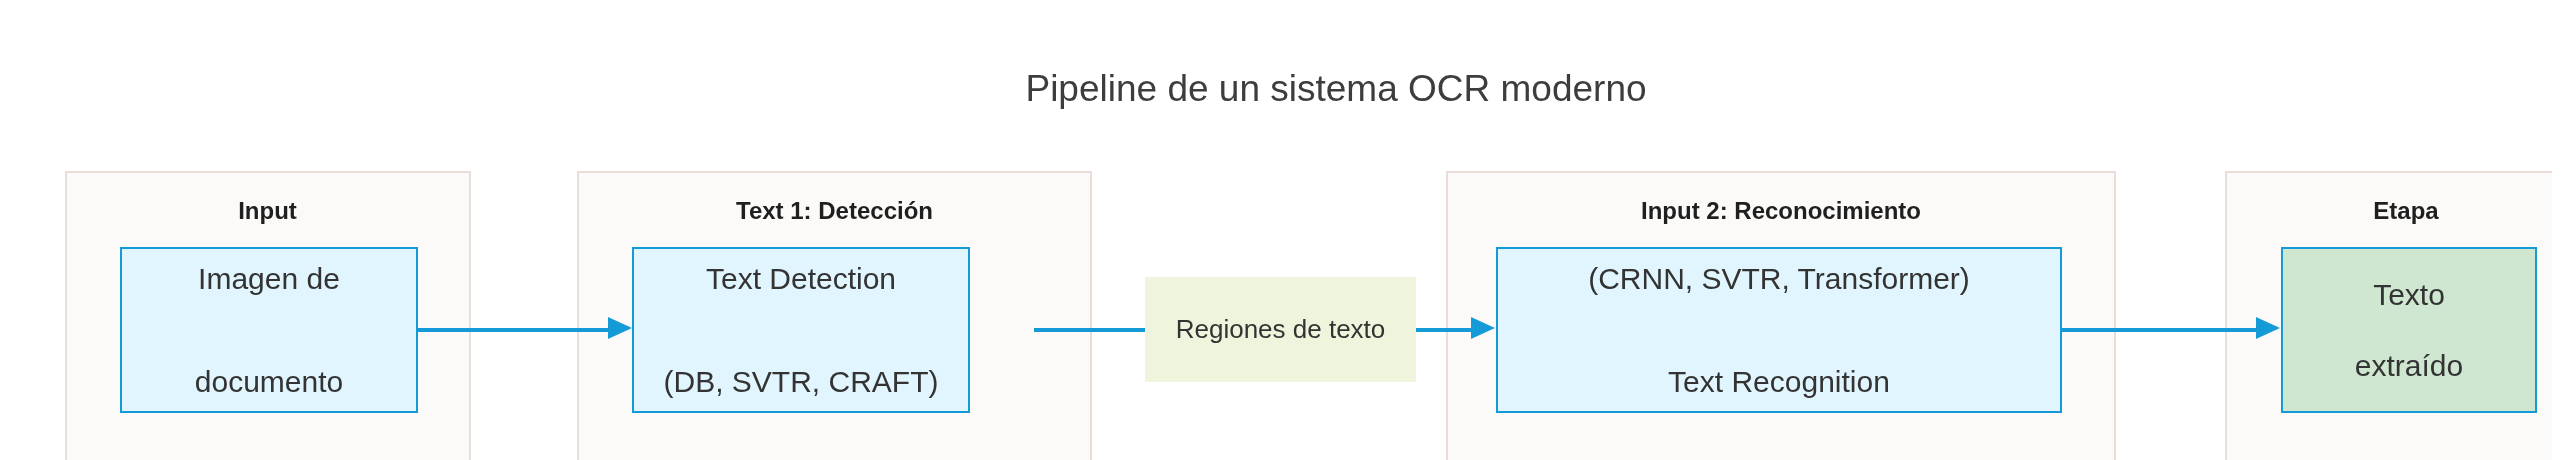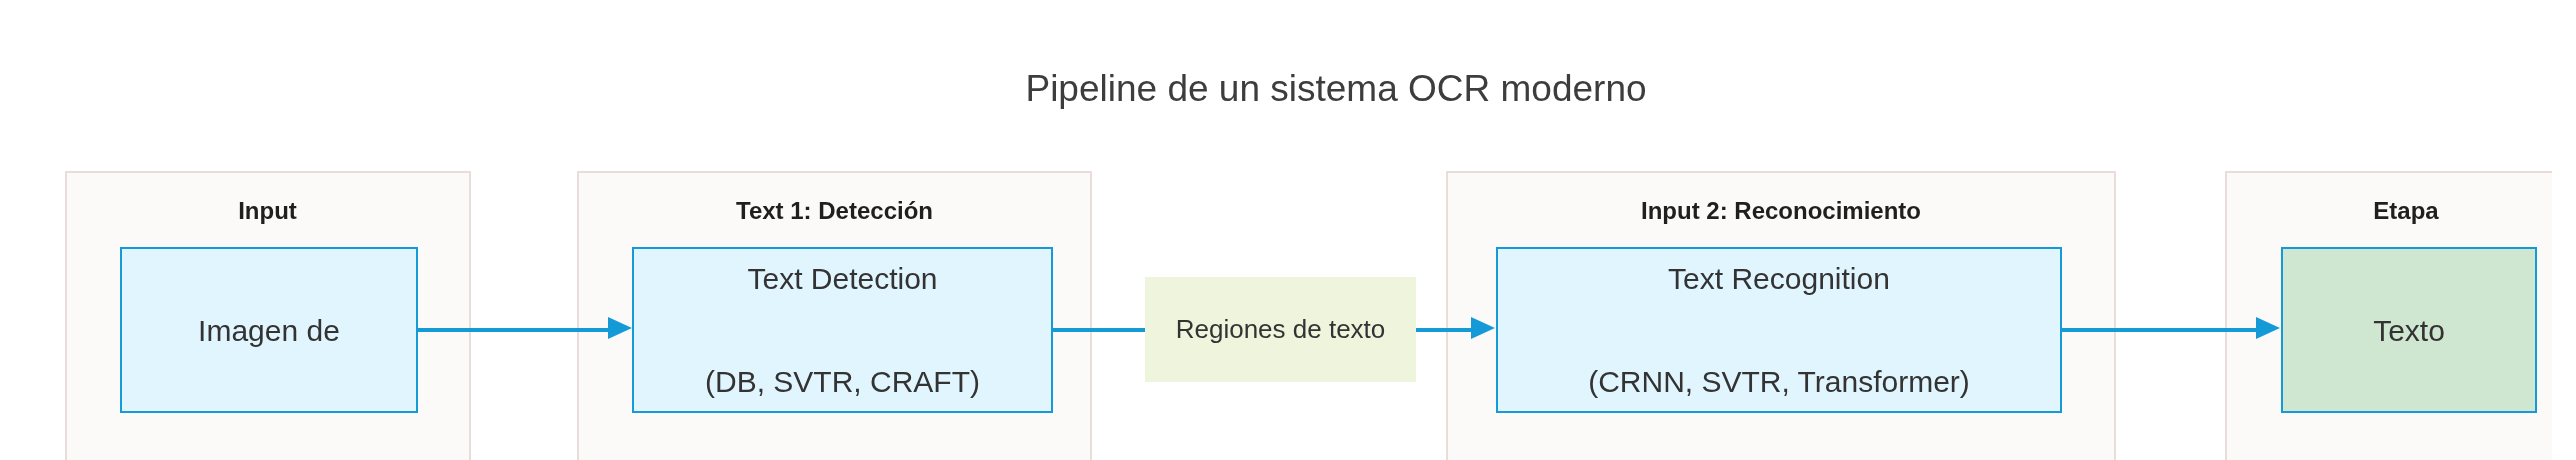--- a/index.html
+++ b/index.html
@@ -53,21 +53,21 @@
     display:flex;flex-direction:column;
     align-items:center;justify-content:center;
     text-align:center;
     font-size:30px;line-height:47px;
     color:var(--text);
     z-index:3;
   }
   .node-blue{background:var(--node-blue);gap:32px;}
   .node-green{background:var(--node-green);}
   .node-1{left:72px; width:298px;}
-  .node-2{left:584px; width:421px;}
+  .node-2{left:584px; width:338px;}
   .node-3{left:1448px;width:566px;}
   .node-4{left:2233px;width:256px;}
   .edge-line{
     position:absolute;
     top:280px;height:3.6px;
     background:var(--blue);
     z-index:1;
   }
   .edge-1{left:370px; width:191px;}
   .edge-2{left:986px;width:439px;}
@@ -125,27 +125,29 @@
 
   <div class="edge-line edge-3"></div>
   <div class="arrowhead head-3"></div>
 
   <div class="edge-label">
     <span>Regiones de texto</span>
   </div>
 
   <div class="node node-blue node-1">
     <span>Imagen de</span>
+    <span>documento</span>
   </div>
   <div class="node node-blue node-2">
     <span>Text Detection</span>
     <span>(DB, SVTR, CRAFT)</span>
   </div>
   <div class="node node-blue node-3">
+    <span>(CRNN, SVTR, Transformer)</span>
     <span>Text Recognition</span>
-    <span>(CRNN, SVTR, Transformer)</span>
   </div>
   <div class="node node-green node-4">
     <span>Texto</span>
+    <span>extraído</span>
   </div>
 
 </div>
 
 
 </body></html>

